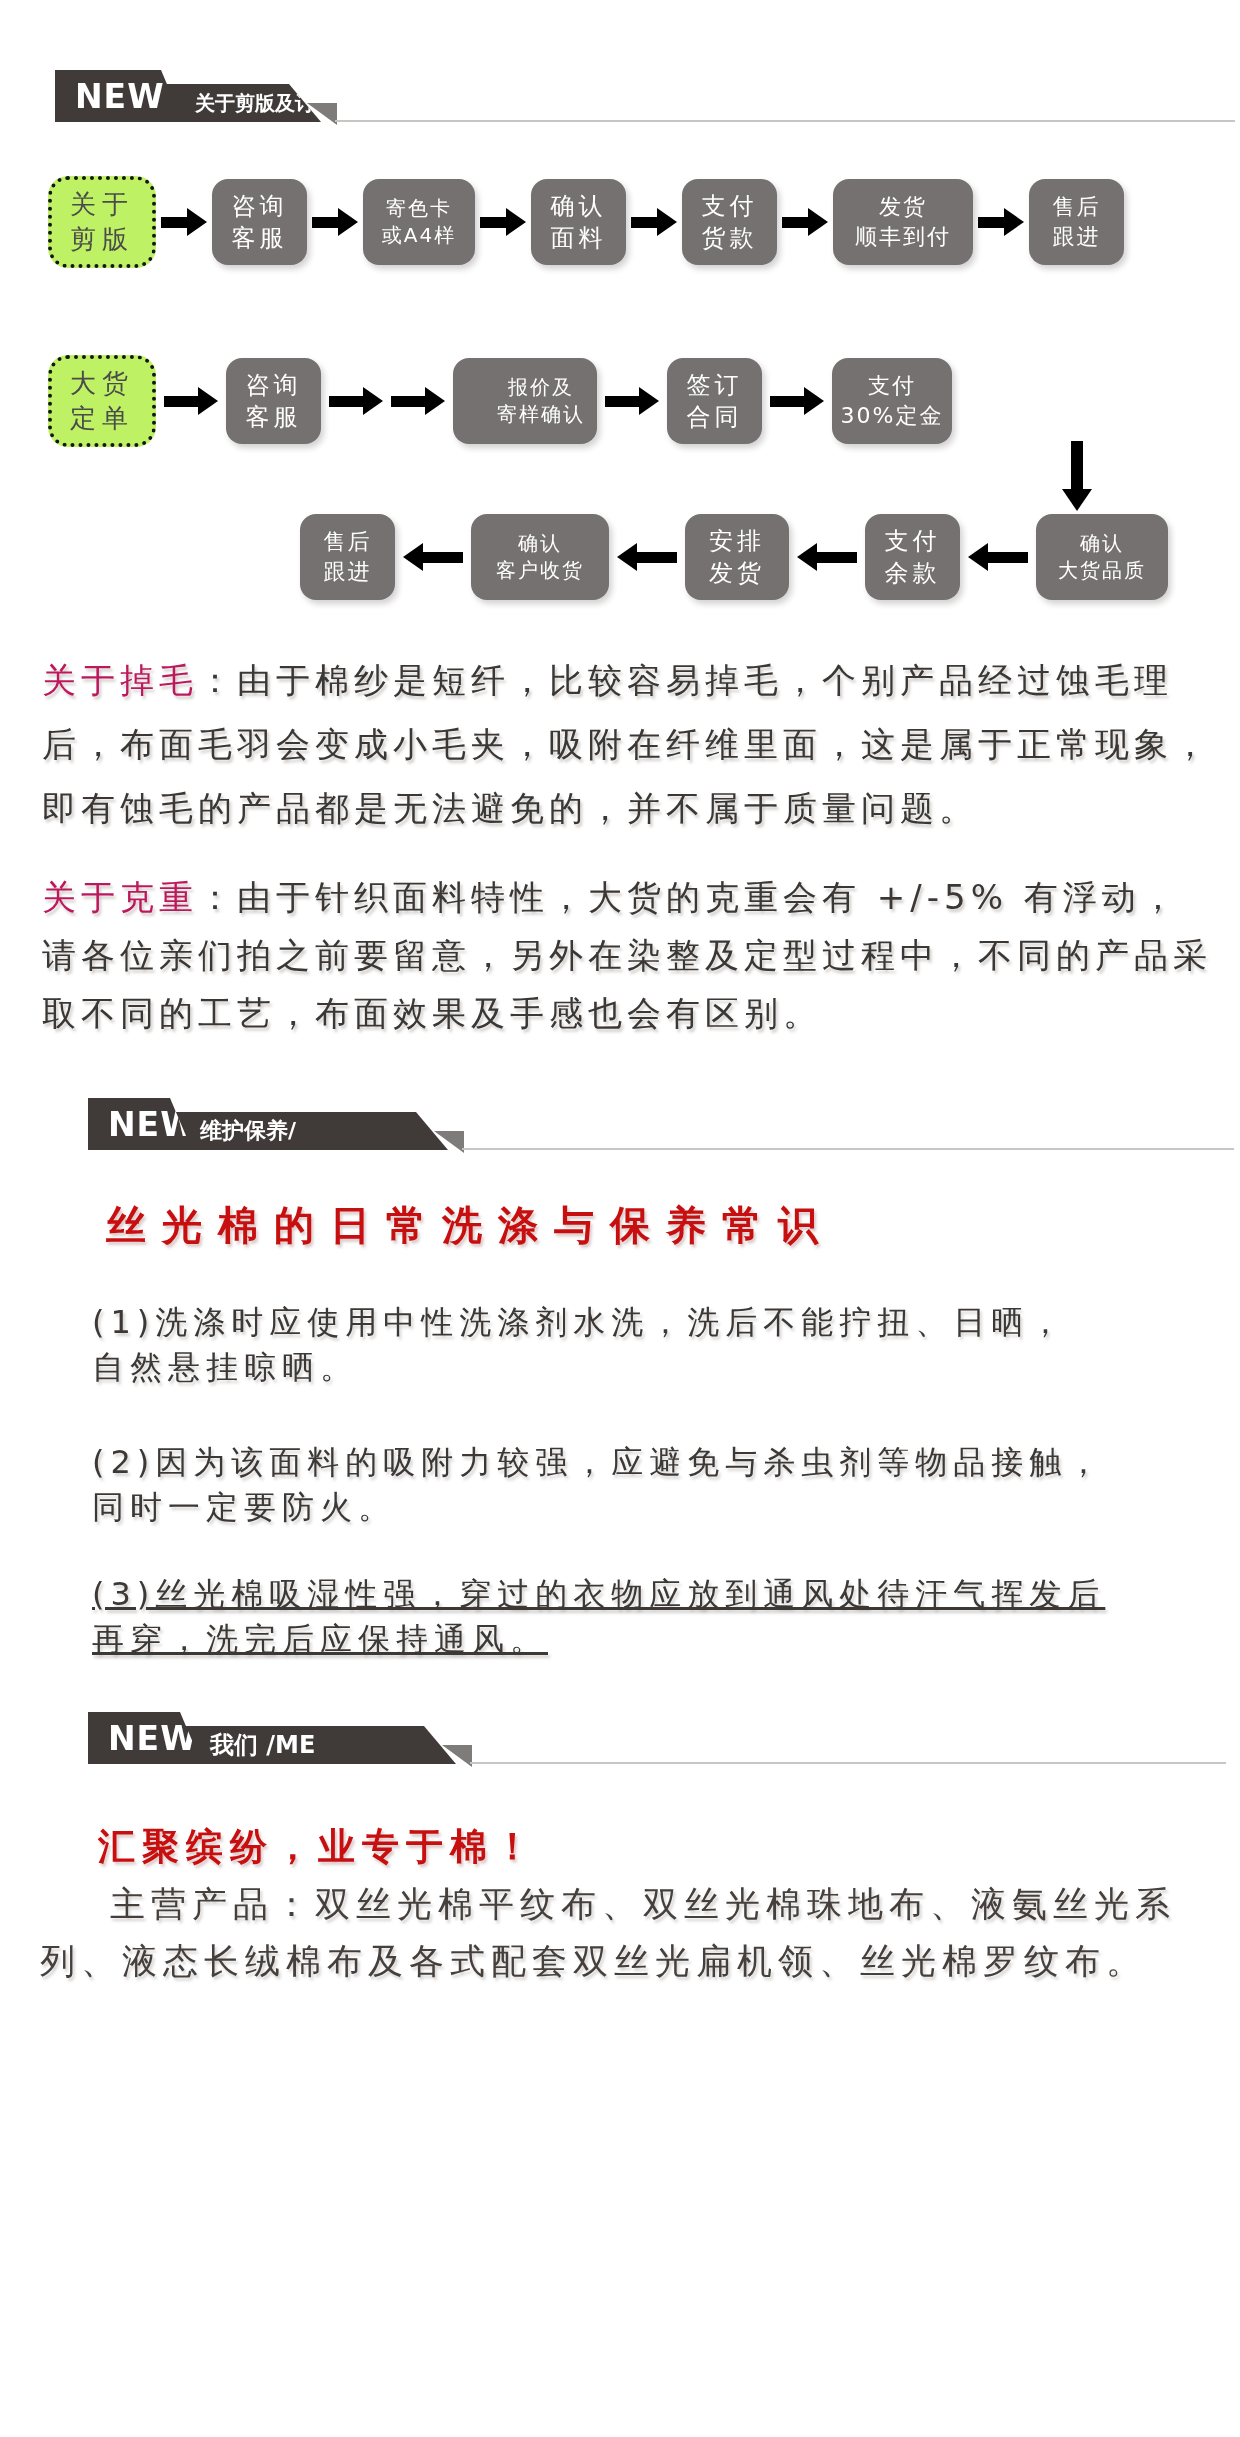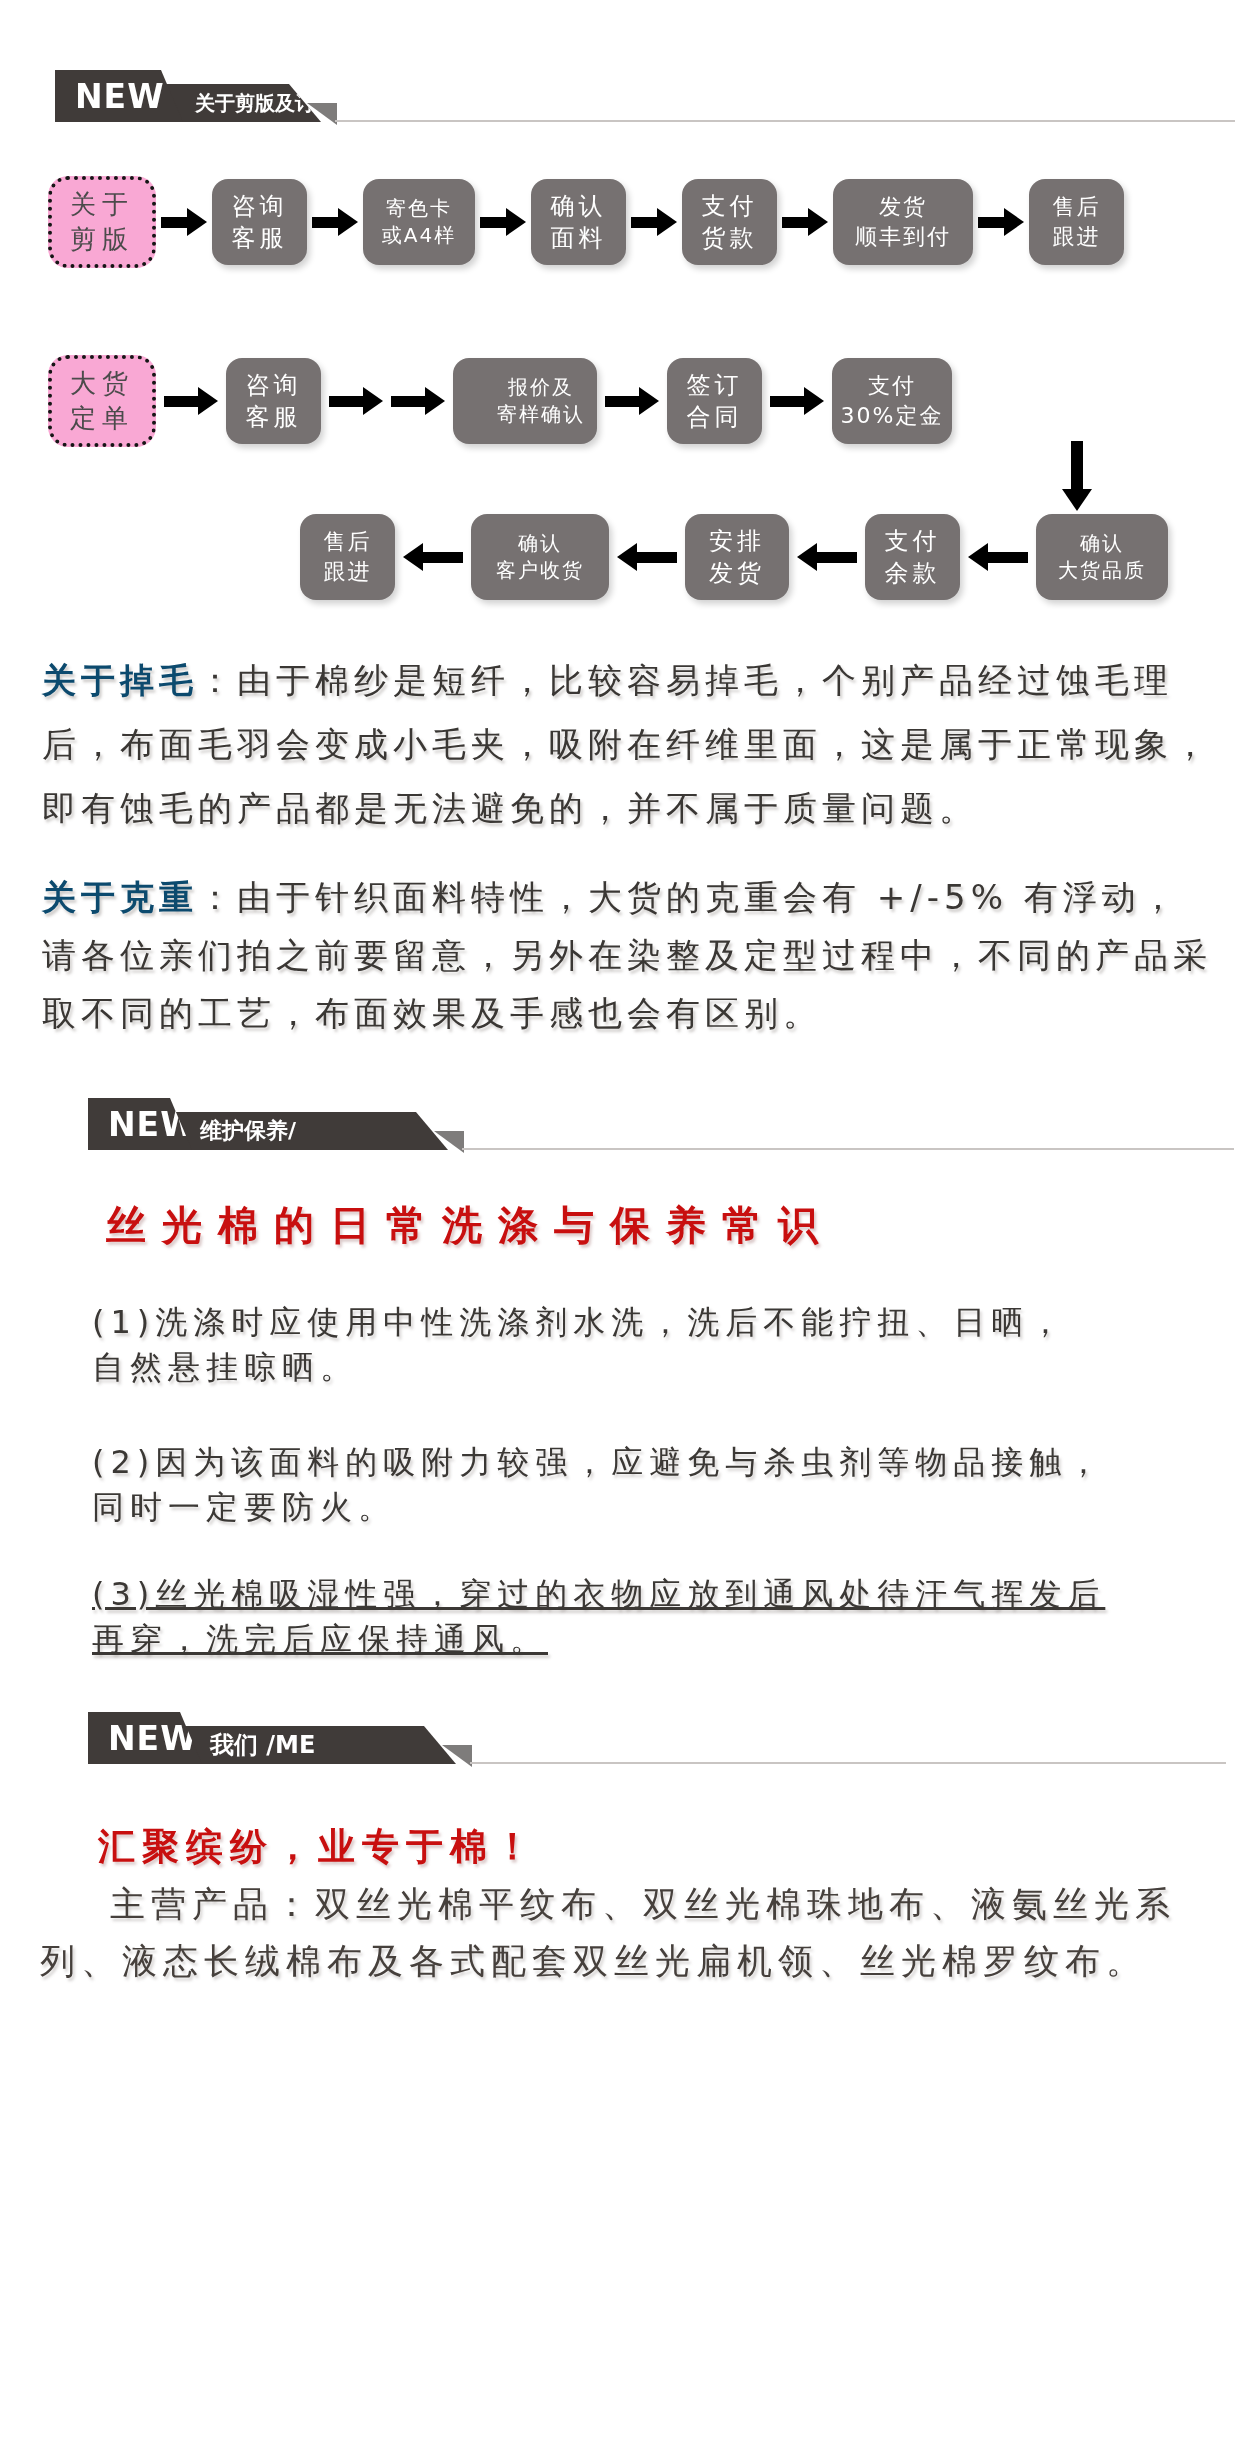--- a/index.html
+++ b/index.html
@@ -20,34 +20,34 @@
          clip-path:polygon(0 0,100% 0,100% 100%);}
   .b-line{position:absolute;left:calc(100% + 14px);bottom:0;height:2px;background:#c9c5c3;}
 
   
   .fc-row{position:absolute;display:flex;align-items:center;}
   .fc-box{background:#767171;color:#fff;border-radius:16px;display:flex;align-items:center;
           justify-content:center;text-align:center;white-space:pre-line;font-size:24px;
           letter-spacing:4px;line-height:1.35;height:86px;flex:none;
           box-shadow:3px 4px 6px rgba(0,0,0,0.18);}
   .fc-sm{font-size:20px;letter-spacing:2px;}
-  .fc-start{background:#f9a8d4;border:4px dotted #161616;border-radius:20px;color:#4b4b4b;
+  .fc-start{background:#bef264;border:4px dotted #161616;border-radius:20px;color:#4b4b4b;
             box-shadow:none;font-size:26px;letter-spacing:6px;height:84px;}
   .arr{flex:none;display:flex;align-items:center;}
   .arr .shaft{width:26px;height:11px;background:#000;}
   .arr .head-r{width:0;height:0;border-left:20px solid #000;border-top:14px solid transparent;border-bottom:14px solid transparent;}
   .arr .head-l{width:0;height:0;border-right:20px solid #000;border-top:14px solid transparent;border-bottom:14px solid transparent;}
   .arr-down{position:absolute;display:flex;flex-direction:column;align-items:center;}
   .arr-down .vshaft{width:12px;height:48px;background:#000;}
   .arr-down .head-d{width:0;height:0;border-top:22px solid #000;border-left:15px solid transparent;border-right:15px solid transparent;}
 
   
   .note{position:absolute;left:42px;width:1170px;font-size:34px;line-height:64px;
         letter-spacing:5px;color:#3a3734;text-shadow:2px 3px 3px rgba(110,100,95,0.35);}
-  .note .red-label{color:#0c4a6e;font-weight:bold;margin-top:17px;}
+  .note .red-label{color:#be185d;font-weight:normal;margin-top:17px;}
   .red-title{position:absolute;color:#c80f0f;font-weight:bold;white-space:nowrap;
              text-shadow:2px 3px 3px rgba(150,100,100,0.35);}
   .care-item{position:absolute;left:92px;width:1110px;font-size:32px;line-height:45px;
              letter-spacing:6px;color:#3b3835;white-space:pre-line;
              text-shadow:2px 3px 3px rgba(110,100,95,0.3);}
   .about{position:absolute;left:40px;top:1876px;width:1172px;color:#46403c;
          text-shadow:2px 3px 3px rgba(110,100,95,0.3);}
   .about p{margin:0;text-indent:2em;font-size:35px;line-height:57px;letter-spacing:6px;}
 </style>
 </head>

